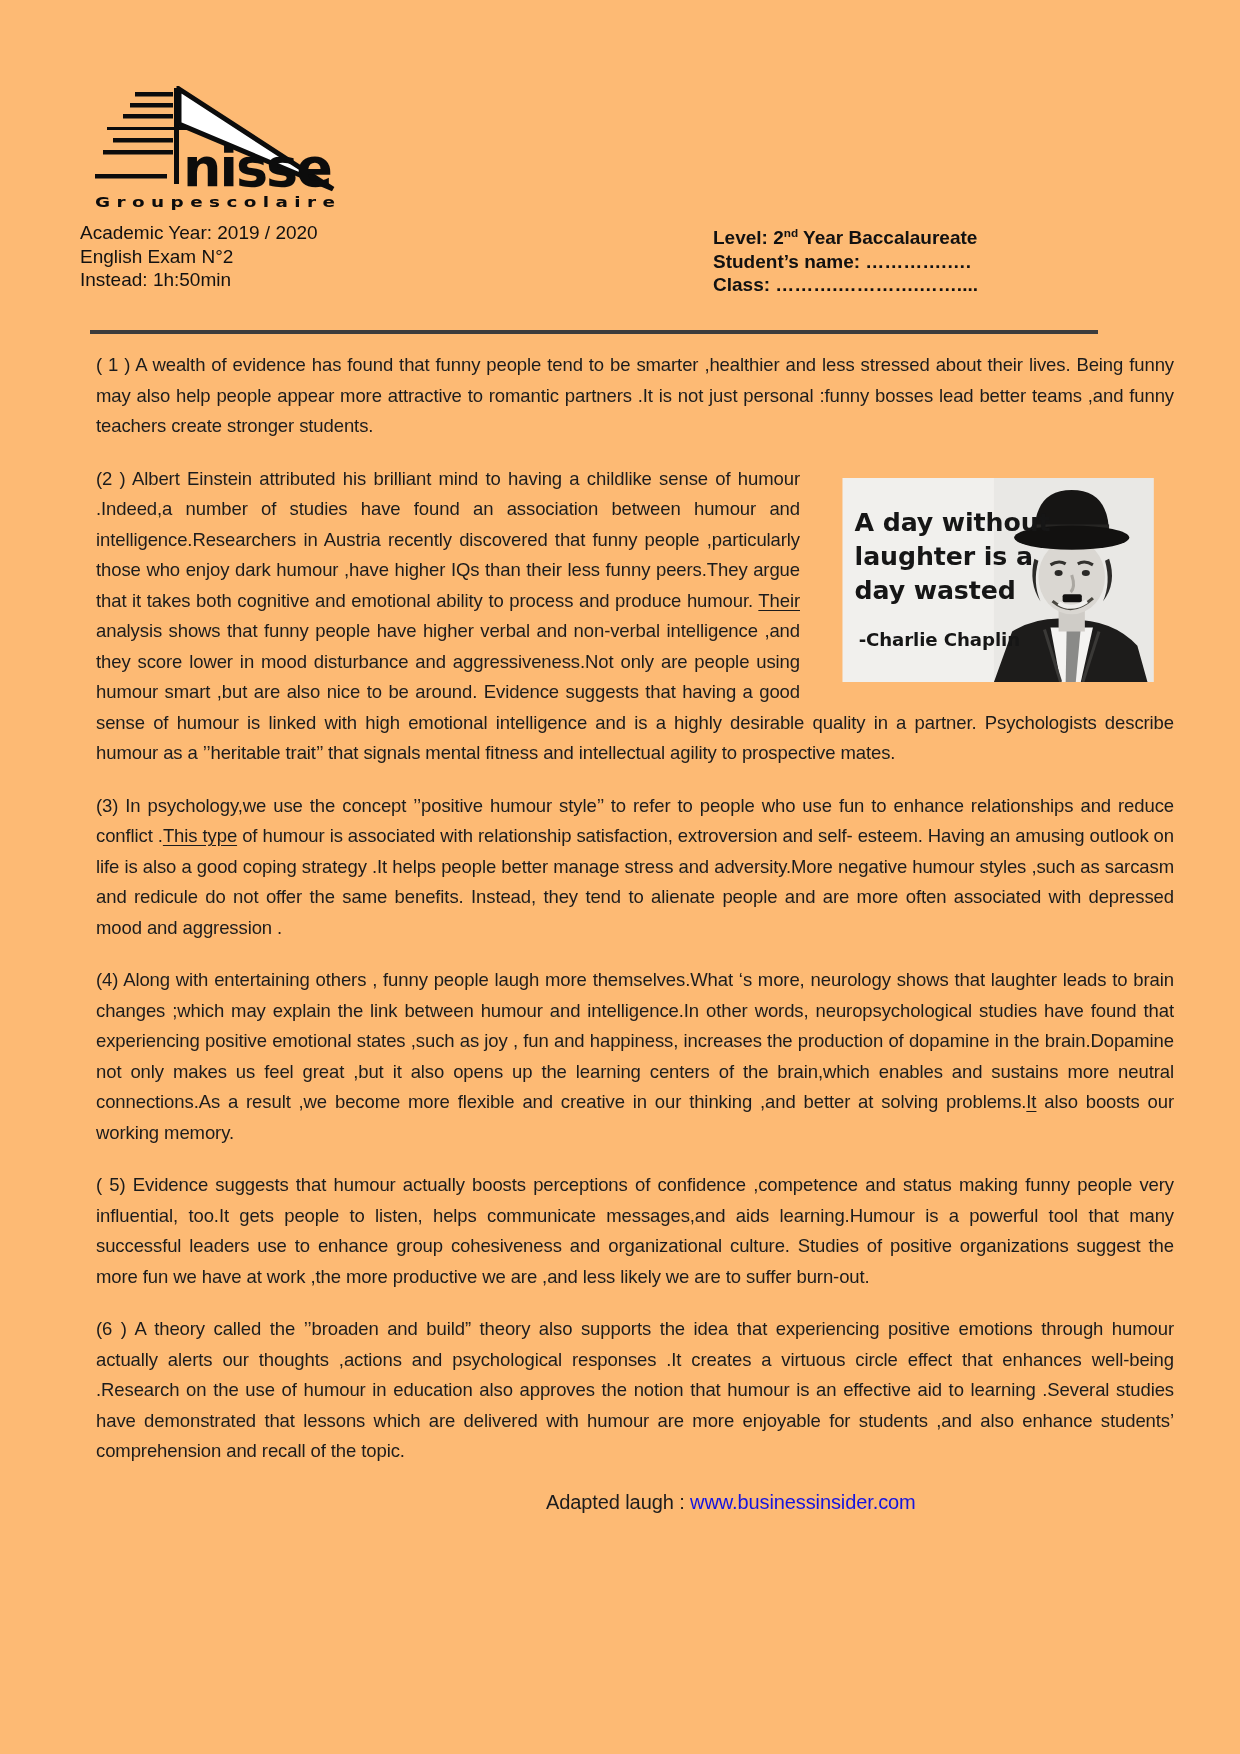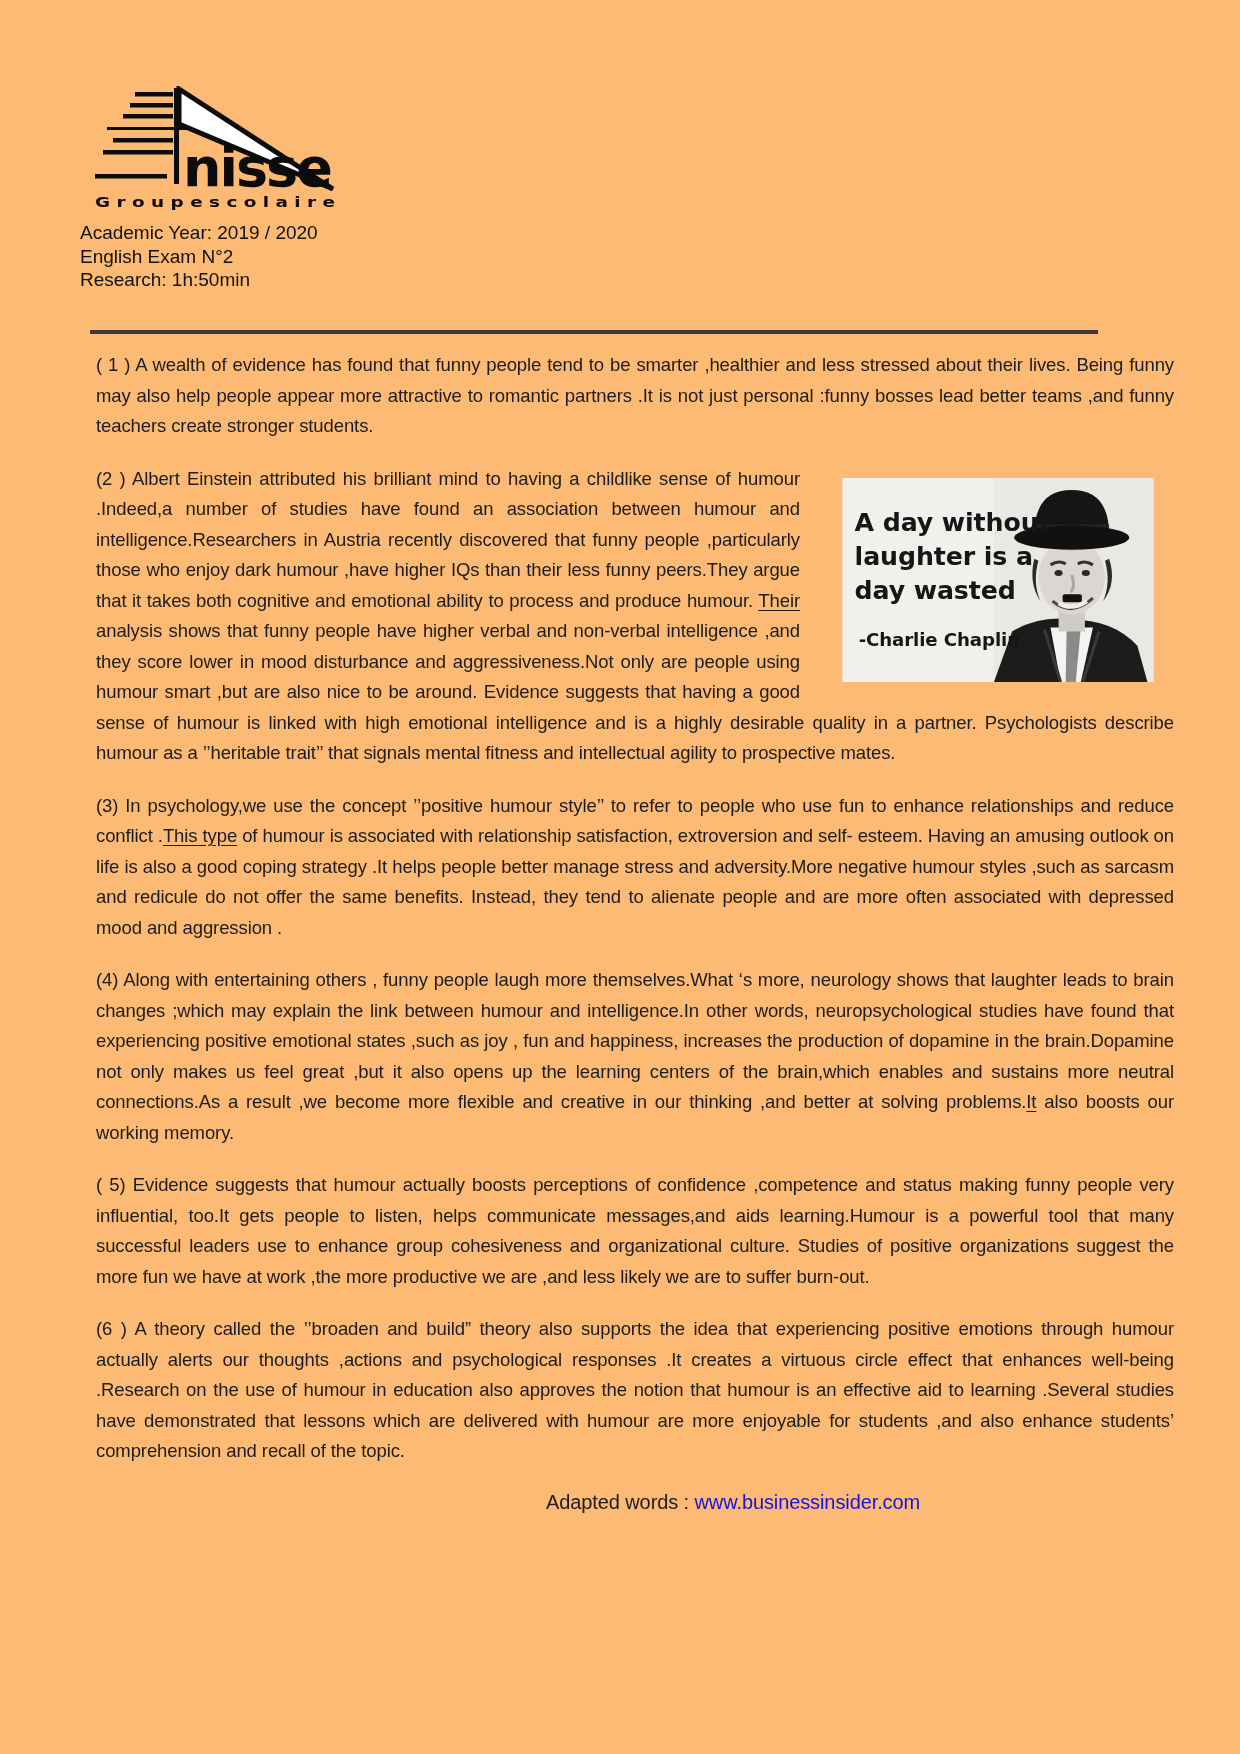--- a/index.html
+++ b/index.html
@@ -77,23 +77,28 @@
 
       <text x="88" y="100" font-family="'DejaVu Sans', sans-serif" font-size="54" font-weight="600" letter-spacing="-2" fill="#0c0c0c">nisse</text>
 
       <text x="0" y="121" font-family="'DejaVu Sans', sans-serif" font-size="14" font-weight="700" fill="#0c0c0c" textLength="240" lengthAdjust="spacingAndGlyphs">G r o u p e     s c o l a i r e</text>
     </svg>
   </div>
 
   <div class="header-left">
     <div>Academic Year: 2019 / 2020</div>
     <div>English  Exam N°2</div>
-    <div>Research: 1h:50min</div>
+    <div>Instead: 1h:50min</div>
   </div>
 
+  <div class="header-right">
+    <div><span>Level: 2</span><sup>nd</sup><span> Year Baccalaureate</span></div>
+    <div>Student’s name: ………….….</div>
+    <div>Class: ……….………….……....</div>
+  </div>
 
   <div class="divider"></div>
 
   <div class="content">
 
     <p class="para"><span>( 1 )  A wealth of evidence has found that funny people tend to be smarter ,healthier and less stressed about their lives. Being funny may also help people appear more attractive to romantic partners .It is not just personal :funny bosses lead better teams ,and funny teachers create stronger students.</span></p>
 
     <div class="para">
       
       <div class="figure">
@@ -152,17 +157,17 @@
 
     <p class="para"><span>(3) In psychology,we use the  concept ’’positive humour style’’ to refer to people who use fun  to enhance relationships  and reduce conflict .</span><span class="u">This type</span><span> of humour is associated with relationship satisfaction, extroversion and self- esteem. Having  an amusing  outlook on life is also a good coping strategy .It helps people better manage stress and adversity.More negative humour styles ,such as sarcasm and redicule   do not offer the same benefits. Instead, they tend to alienate people and are more often associated with depressed mood and aggression .</span></p>
 
     <p class="para"><span>(4)  Along with entertaining  others  , funny people  laugh more themselves.What ‘s more, neurology shows that laughter leads to brain changes ;which may explain the link between humour and intelligence.In other words, neuropsychological   studies have found that experiencing positive emotional   states ,such as joy , fun and happiness, increases the production of dopamine in the brain.Dopamine  not only makes us feel  great ,but it also opens up the learning centers of the brain,which enables and sustains more neutral connections.As a result ,we become more flexible and creative in our thinking ,and better  at solving problems.</span><span class="u">It</span><span> also boosts our working memory.</span></p>
 
     <p class="para"><span>( 5) Evidence suggests that humour  actually boosts perceptions of confidence ,competence  and status making funny    people very influential, too.It gets people to listen, helps communicate messages,and aids learning.Humour   is a   powerful tool that many successful   leaders use to enhance group   cohesiveness and organizational culture. Studies of positive organizations suggest the more fun we have at work ,the more productive we are ,and less likely we are to suffer burn-out.</span></p>
 
     <p class="para"><span>(6 ) A theory called the ’’broaden and build” theory  also supports the idea that experiencing positive emotions through humour   actually alerts our thoughts ,actions and psychological responses .It creates a virtuous circle effect that enhances well-being .Research on the use of humour in education also approves the notion that humour is an effective aid to learning .Several studies have demonstrated that lessons  which are delivered with humour  are more enjoyable for students ,and also enhance students’ comprehension and recall of the topic.</span></p>
 
     <div class="footer">
-      <span>Adapted  words : </span><a style="color: rgb(20, 20, 224);">www.businessinsider.com</a>
+      <span>Adapted  laugh : </span><a style="color: rgb(20, 20, 224);">www.businessinsider.com</a>
     </div>
   </div>
 
 </div>
 
 </body></html>

